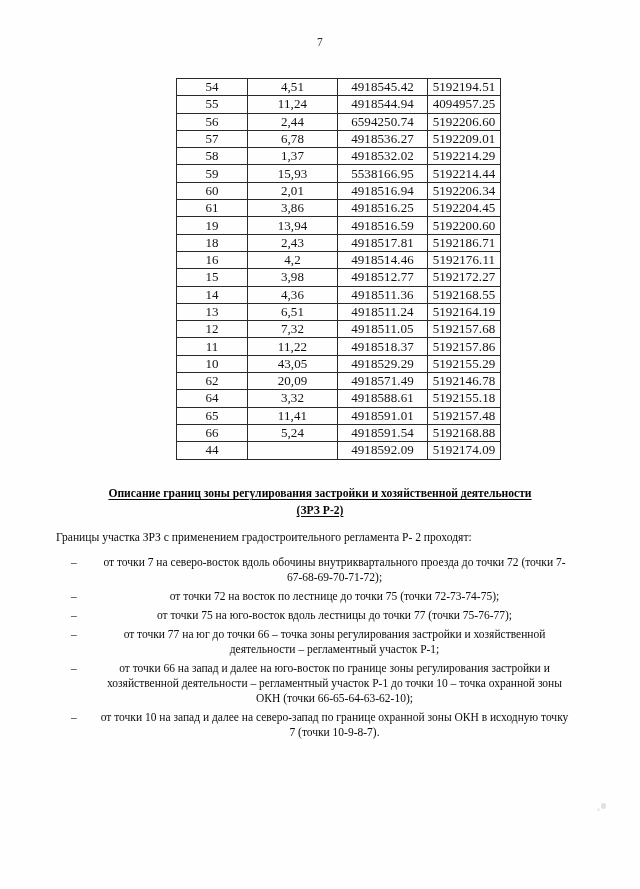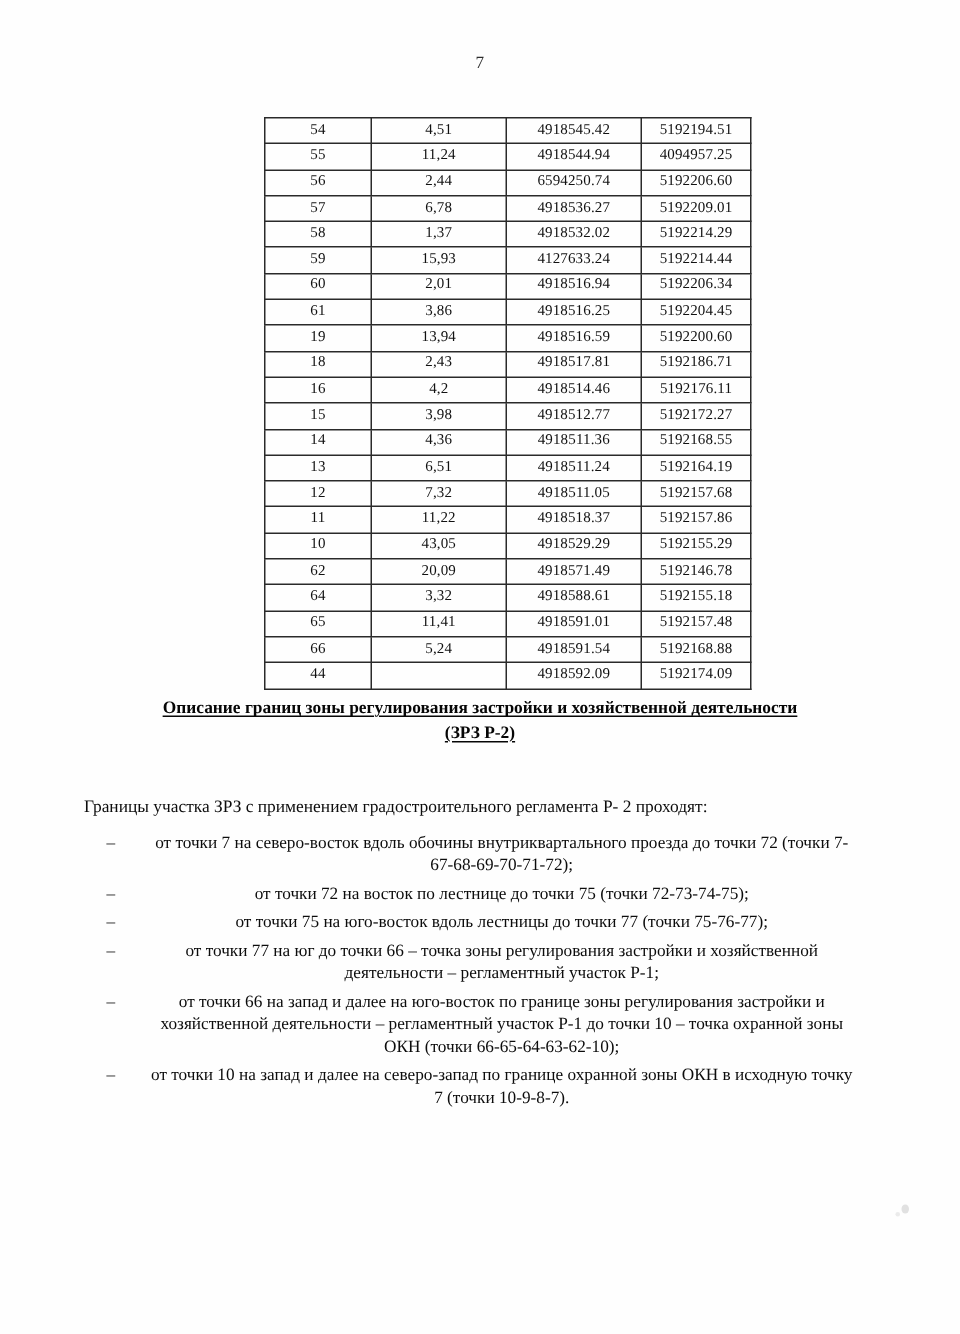--- a/index.html
+++ b/index.html
@@ -38,21 +38,21 @@
   .coord-table-wrap {
     position: absolute;
     left: 176px;
     top: 78px;
     width: 324px;
   }
   table.coord-table {
     width: 324px;
     border-collapse: collapse;
     table-layout: fixed;
-    font-size: 10px;
+    font-size: 13px;
     line-height: 1.0;
   }
   table.coord-table td {
     border: 1px solid #2a2a2a;
     height: 15.3px;
     padding: 0 3px 1px 3px;
     text-align: center;
     vertical-align: middle;
     color: #111;
     white-space: nowrap;
@@ -60,21 +60,21 @@
   }
   table.coord-table col.c-num    { width: 71px; }
   table.coord-table col.c-len    { width: 90px; }
   table.coord-table col.c-x      { width: 90px; }
   table.coord-table col.c-y      { width: 73px; }
 
   
   .section-heading {
     position: absolute;
     left: 72px;
-    top: 464px;
+    top: 486px;
     width: 496px;
     text-align: center;
     font-size: 11.6px;
     font-weight: bold;
     line-height: 1.45;
     color: #060606;
   }
   .section-heading .hline {
     display: block;
     text-decoration: underline;
@@ -172,21 +172,21 @@
           </tr>
           <tr>
             <td>58</td>
             <td>1,37</td>
             <td>4918532.02</td>
             <td>5192214.29</td>
           </tr>
           <tr>
             <td>59</td>
             <td>15,93</td>
-            <td>4127633.24</td>
+            <td>5538166.95</td>
             <td>5192214.44</td>
           </tr>
           <tr>
             <td>60</td>
             <td>2,01</td>
             <td>4918516.94</td>
             <td>5192206.34</td>
           </tr>
           <tr>
             <td>61</td>

